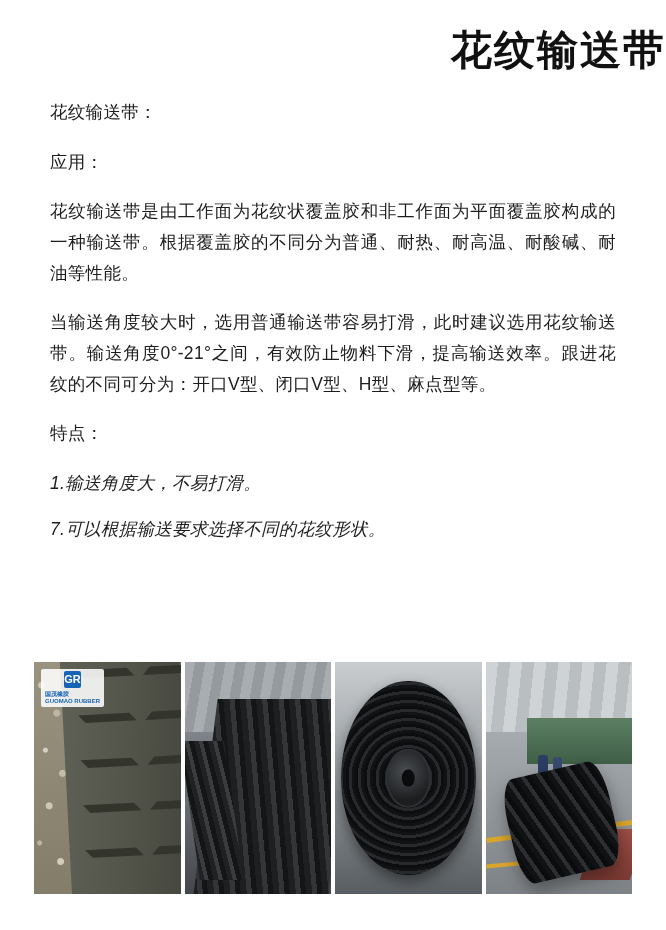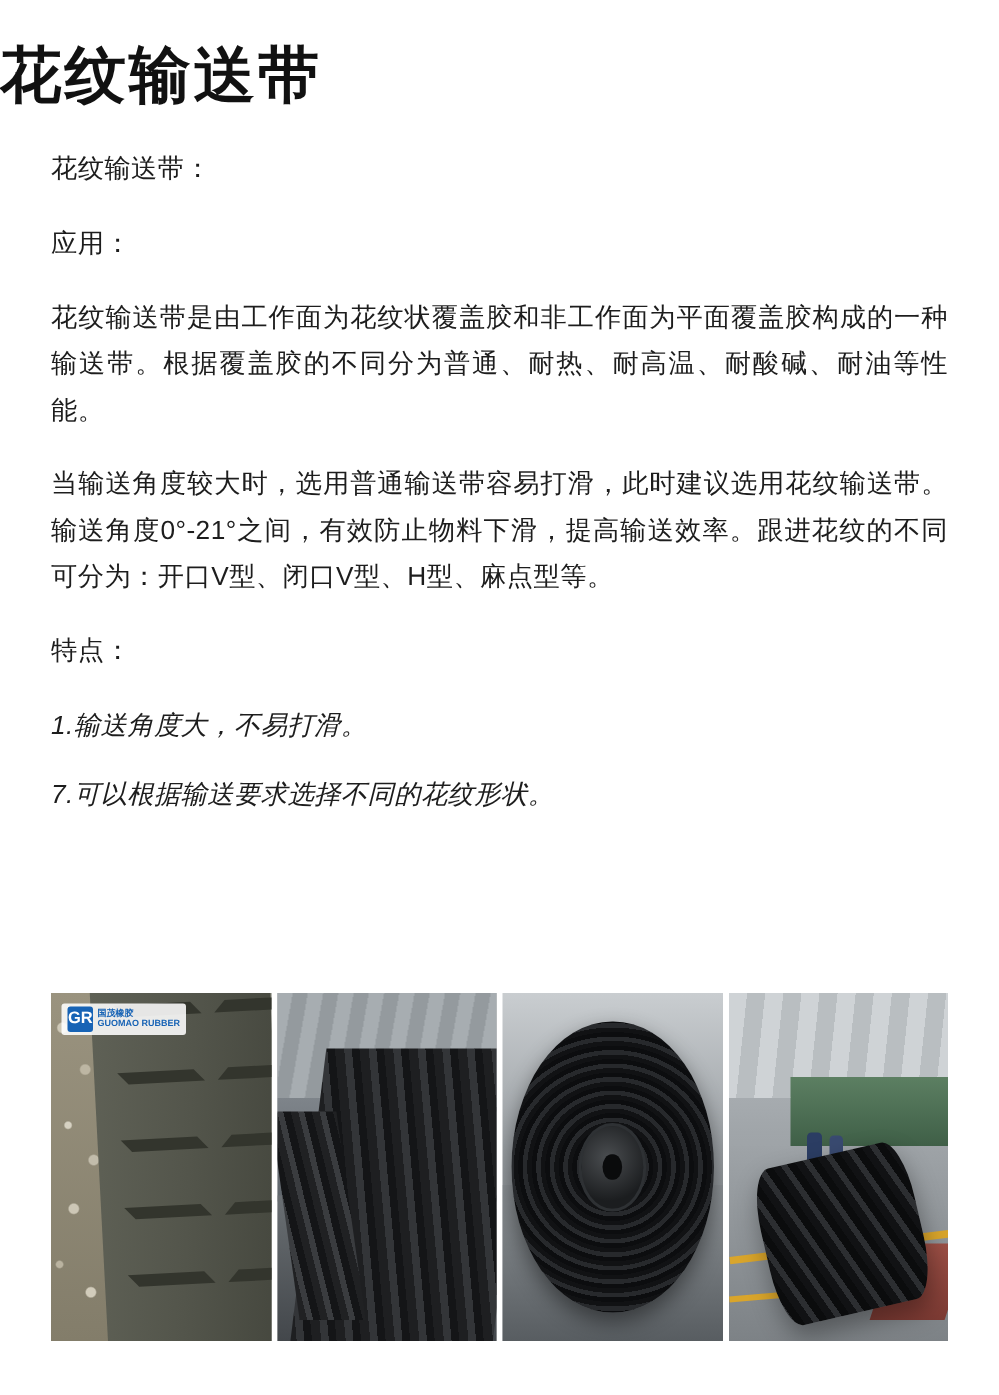--- a/index.html
+++ b/index.html
@@ -14,30 +14,30 @@
     color: #1a1a1a;
     overflow: hidden;
   }
   .page {
     width: 666px;
     height: 930px;
     position: relative;
     box-sizing: border-box;
   }
   .title {
-    text-align: left;
+    text-align: right;
     font-size: 41px;
     font-weight: 700;
     letter-spacing: 2px;
     color: #111111;
     margin: 26px 0 0 0;
     line-height: 1.2;
   }
   .body-text {
-    padding: 0 34px;
+    padding: 0 50px;
     margin-top: 22px;
   }
   .para {
     font-size: 17.5px;
     line-height: 1.75;
     color: #1d1d1d;
     margin: 0 0 19px 0;
     letter-spacing: 0.3px;
     text-align: justify;
   }
@@ -116,20 +116,21 @@
   .p1 .logo {
     position: absolute;
     left: 7px;
     top: 7px;
     display: flex;
     align-items: center;
     gap: 3px;
     background: rgba(255,255,255,0.88);
     padding: 2px 4px;
     border-radius: 2px;
+    flex-direction: column;
   }
   .p1 .logo .mark {
     width: 17px; height: 17px;
     background: #1763b5;
     color: #fff;
     font-size: 11px;
     font-weight: 700;
     display: flex;
     align-items: center;
     justify-content: center;

